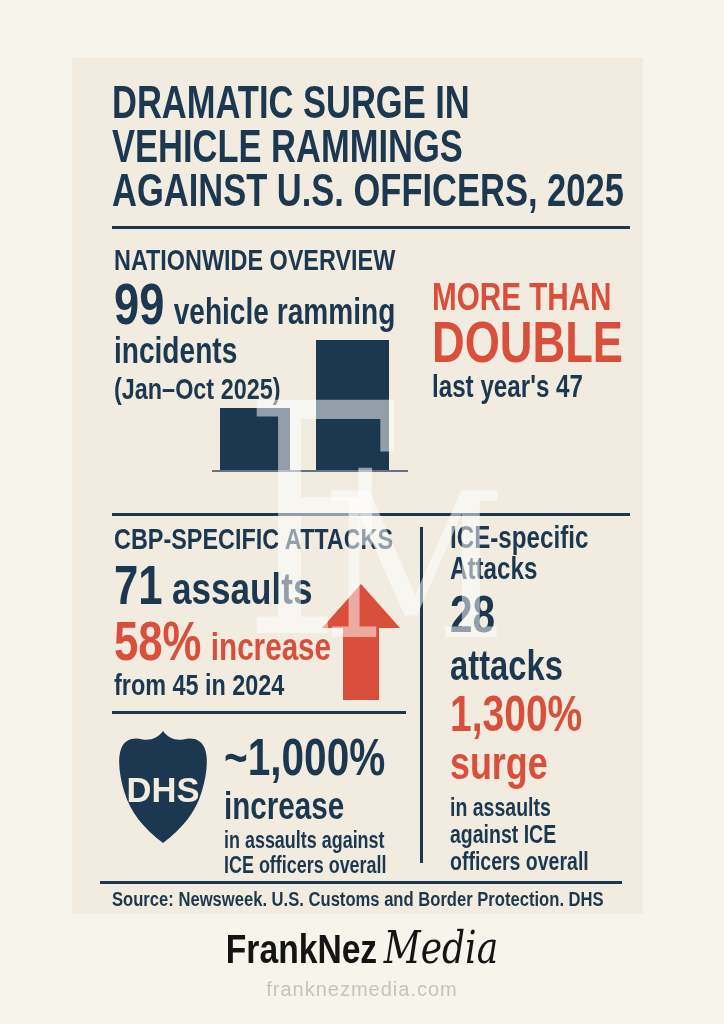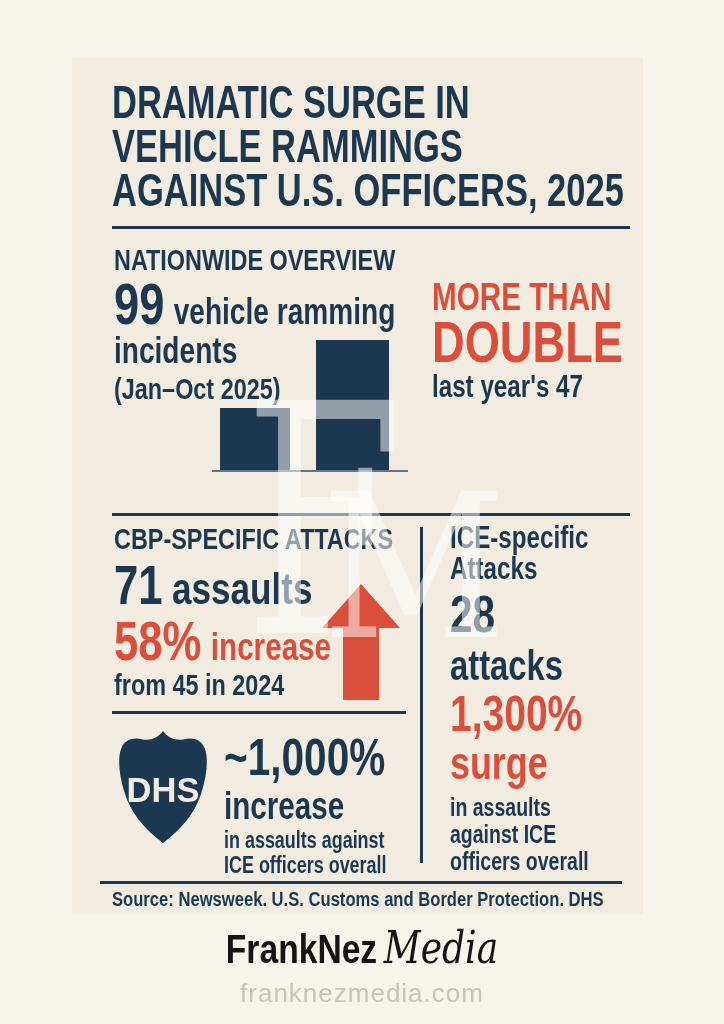--- a/index.html
+++ b/index.html
@@ -67,21 +67,21 @@
   .ice-pct-label{font-size:46px;line-height:46px;margin-bottom:8px;}
   .ice-sub{font-size:25px;line-height:27px;}
 
   .source{left:112px;top:888px;font-size:20px;}
 
   .footer-brand{left:0;top:922px;width:724px;text-align:center;transform:scaleX(.82);
                 transform-origin:362px 0;white-space:nowrap;}
   .brand-bold{font-size:41px;font-weight:700;color:#141414;}
   .brand-italic{font-family:"DejaVu Serif",serif;font-style:italic;font-weight:400;
                 font-size:44px;color:#141414;margin-left:8px;}
-  .site{left:0;top:978px;width:724px;text-align:center;font-size:26px;font-weight:400;
+  .site{left:0;top:978px;width:724px;text-align:center;font-size:20px;font-weight:400;
         color:#c7c3ba;letter-spacing:1px;}
 
   .wm{position:absolute;font-family:"DejaVu Serif",serif;font-weight:400;
       color:rgba(255,255,255,.52);z-index:50;line-height:1;pointer-events:none;}
   #wm-f{left:244px;top:362px;font-size:320px;transform:scaleX(.72);transform-origin:0 0;}
   #wm-m{left:322px;top:468px;font-size:200px;transform:scaleX(.9);transform-origin:0 0;}
 </style>
 </head>
 <body>
 

